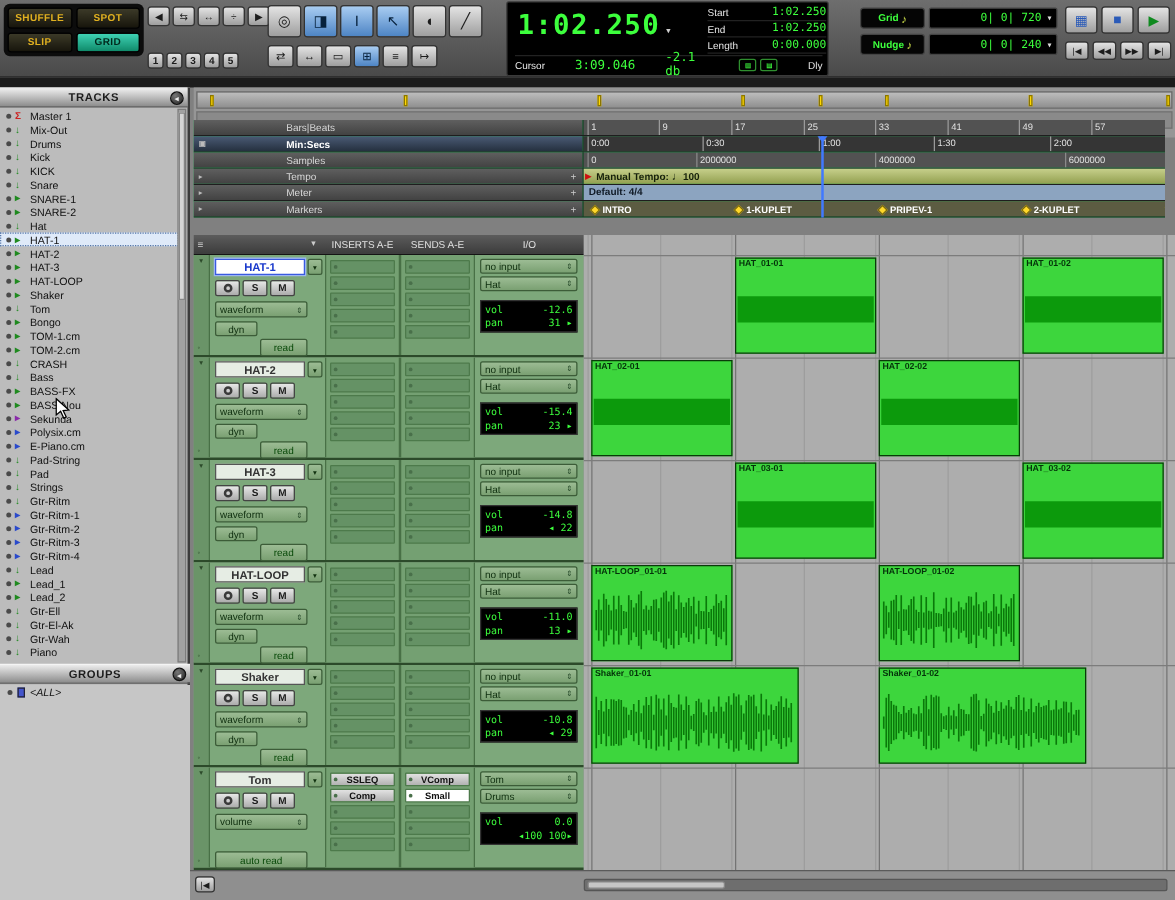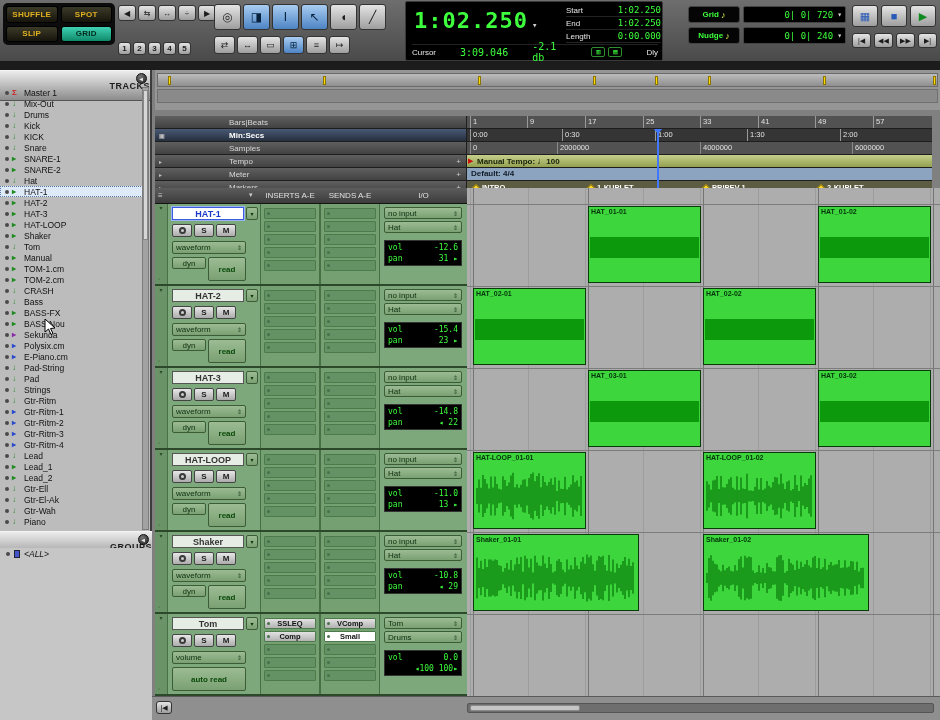--- a/index.html
+++ b/index.html
@@ -61,23 +61,23 @@
   .gn-caret { color:#ddd; font-size:8px; }
   .transport-r1 { position:absolute; left:852px; top:5px; display:flex; gap:3px; }
   .transport-r1 .btn { width:26px; height:22px; font-size:11px; }
   .transport-r2 { position:absolute; left:852px; top:33px; display:flex; gap:3px; }
   .transport-r2 .btn { width:19px; height:15px; font-size:7px; }
   
   .subbar { position:absolute; left:0; top:62px; width:940px; height:8px; background:#1c1c1c; }
   
   .sidebar { position:absolute; left:0; top:70px; width:152px; height:650px;
     background:#bcbcbc; border-right:2px solid #3c3c3c; }
-  .p-header { position:relative; height:31px; background:linear-gradient(#ececec,#8c8c8c);
+  .p-header { position:relative; height:16px; background:linear-gradient(#ececec,#8c8c8c);
     border-top:1px solid #f4f4f4; border-bottom:1px solid #555;
-    display:flex; align-items:center; justify-content:flex-end;
+    display:flex; align-items:center; justify-content:center;
     font-size:9px; font-weight:bold; color:#1c1c1c; letter-spacing:0.5px;}
   .hdr-circle { position:absolute; right:3px; top:2px; width:11px; height:11px; border-radius:50%;
     background:radial-gradient(circle at 35% 30%, #777, #222); border:1px solid #111;
     color:#eee; font-size:6px; display:flex; align-items:center; justify-content:center;}
   .track-list { position:absolute; left:0; top:17px; width:143px; height:443px; overflow:hidden; }
   .track-row { height:11px; display:flex; align-items:center; gap:3px; padding-left:5px;
     font-size:8.5px; color:#101010; white-space:nowrap; }
   .track-row.selected { background:#dfeaf9; outline:1px dotted #5577aa; outline-offset:-1px; }
   .tdot { width:4px; height:4px; border-radius:50%; background:#4a4a4a; flex:none; }
   .ticon { width:9px; font-size:8px; line-height:9px; flex:none; font-weight:bold; }
@@ -91,21 +91,21 @@
     font-size:8.5px; font-style:italic; color:#111; }
   .gicon { width:6px; height:8px; background:#4455cc; border:1px solid #223; flex:none;}
   
   .overview { position:absolute; left:155px; top:70px; width:785px; height:40px; background:#969696; }
   .ov-band { position:absolute; left:2px; right:2px; top:3px; height:14px;
     background:linear-gradient(#bdbdbd,#8f8f8f); border:1px solid #6a6a6a; }
   .ov-band2 { position:absolute; left:2px; right:2px; top:19px; height:14px; background:#8a8a8a;
     border:1px solid #707070;}
   .ov-tick { position:absolute; top:2px; width:3px; height:9px; background:#ffd800; border:1px solid #8a7500; }
   
-  .rulers { position:absolute; left:155px; top:116px; width:777px; height:78px; background:#22c55e; }
+  .rulers { position:absolute; left:155px; top:96px; width:777px; height:78px; background:#22c55e; }
   .ruler-row { height:13px; display:flex; border-bottom:1px solid #1e1e1e; position:relative; }
   .ruler-label { width:312px; flex:none; background:linear-gradient(#5f5f5f,#424242); color:#d8d8d8;
     font-size:8px; display:flex; align-items:center; padding-left:74px; position:relative;
     border-right:1px solid #1e1e1e; }
   .ruler-row.selected .ruler-label { background:linear-gradient(#4a5a74,#25303f); color:#fff; font-weight:bold; }
   .exp-icon { position:absolute; left:4px; font-size:6px; color:#bbb; }
   .plus-icon { position:absolute; right:5px; font-size:8px; color:#ccc; }
   .ruler-lane { flex:1; position:relative; overflow:hidden; }
   .lane-bars { background:#525252; }
   .lane-minsec { background:#353535; }
@@ -154,21 +154,21 @@
   .sbtn { width:20px; height:13px; background:linear-gradient(#e8e8e8,#ababab); border:1px solid #444;
     border-radius:2px; font-size:8px; font-weight:bold; color:#1c1c1c;
     display:flex; align-items:center; justify-content:center; }
   .rec-dot { width:7px; height:7px; border:2px solid #3a3a3a; border-radius:50%; background:#cfcfcf; }
   .ddl { background:linear-gradient(#9cbc94,#7aa072); border:1px solid #3c5c38; border-radius:2px;
     font-size:8px; color:#0e2e0e; display:flex; align-items:center; justify-content:space-between;
     padding:0 3px; position:absolute; white-space:nowrap; overflow:hidden;}
   .ud { font-size:6px; color:#26492a; }
   .view { left:17px; top:37px; width:74px; height:13px; }
   .dynb { left:17px; top:53px; width:34px; height:12px; justify-content:center; }
-  .autob { left:53px; top:53px; width:38px; height:24px; justify-content:center; color:#0a4a0a; font-weight:bold;}
+  .autob { left:53px; top:67px; width:38px; height:14px; justify-content:center; color:#0a4a0a; font-weight:normal;}
   .autob.wide { left:17px; width:74px; }
   .panel { position:absolute; top:0; bottom:0; width:60px; background:#74a072;
     border-left:1px solid #487046; border-right:1px solid #487046; padding-top:2px; }
   .p-ins { left:105px; } .p-snd { left:165px; }
   .slot { height:11px; margin:2px 3px; background:#659265; border:1px solid #4d7a4b; border-radius:1px;
     position:relative; display:flex; align-items:center; justify-content:center;
     font-size:7.5px; color:#111; overflow:hidden;}
   .slot::before { content:""; position:absolute; left:2px; top:3px; width:3px; height:3px;
     background:#49704a; border-radius:50%; }
   .slot.filled { background:linear-gradient(#e2e2e2,#b2b2b2); font-weight:bold; }
@@ -390,21 +390,21 @@
      <span>Shaker</span>
    </div>
         <div class="track-row ">
      <span class="tdot"></span>
      <span class="ticon" style="color:#1f8a1f">↓</span>
      <span>Tom</span>
    </div>
         <div class="track-row ">
      <span class="tdot"></span>
      <span class="ticon" style="color:#1f8a1f">▸</span>
-     <span>Manual</span>
+     <span>Bongo</span>
    </div>
         <div class="track-row ">
      <span class="tdot"></span>
      <span class="ticon" style="color:#1f8a1f">▸</span>
      <span>TOM-1.cm</span>
    </div>
         <div class="track-row ">
      <span class="tdot"></span>
      <span class="ticon" style="color:#1f8a1f">▸</span>
      <span>TOM-2.cm</span>

